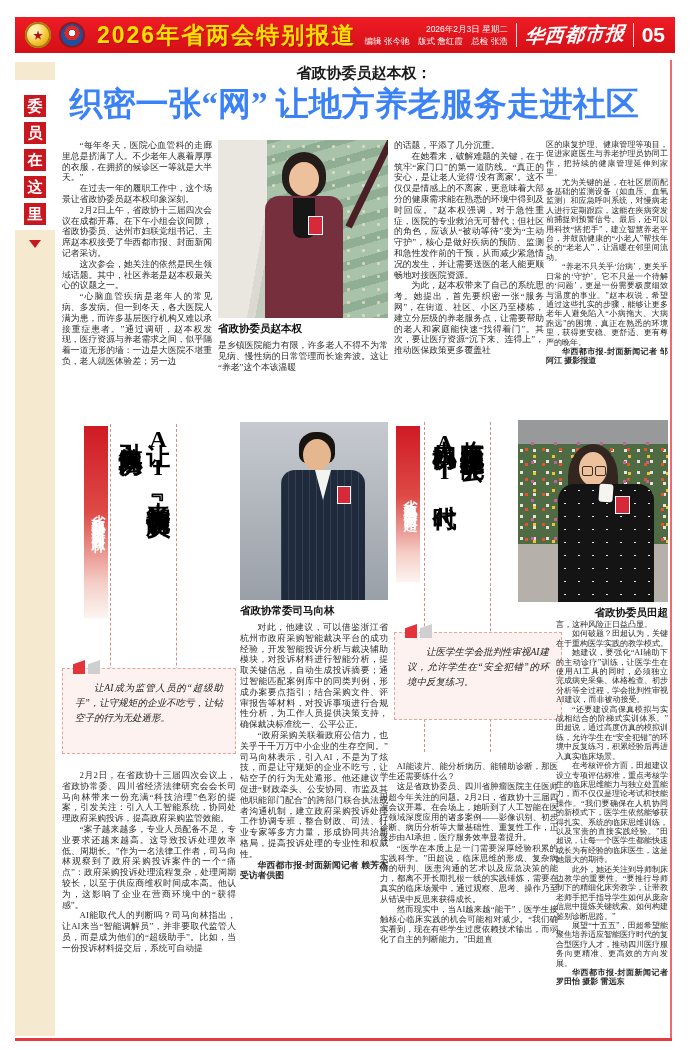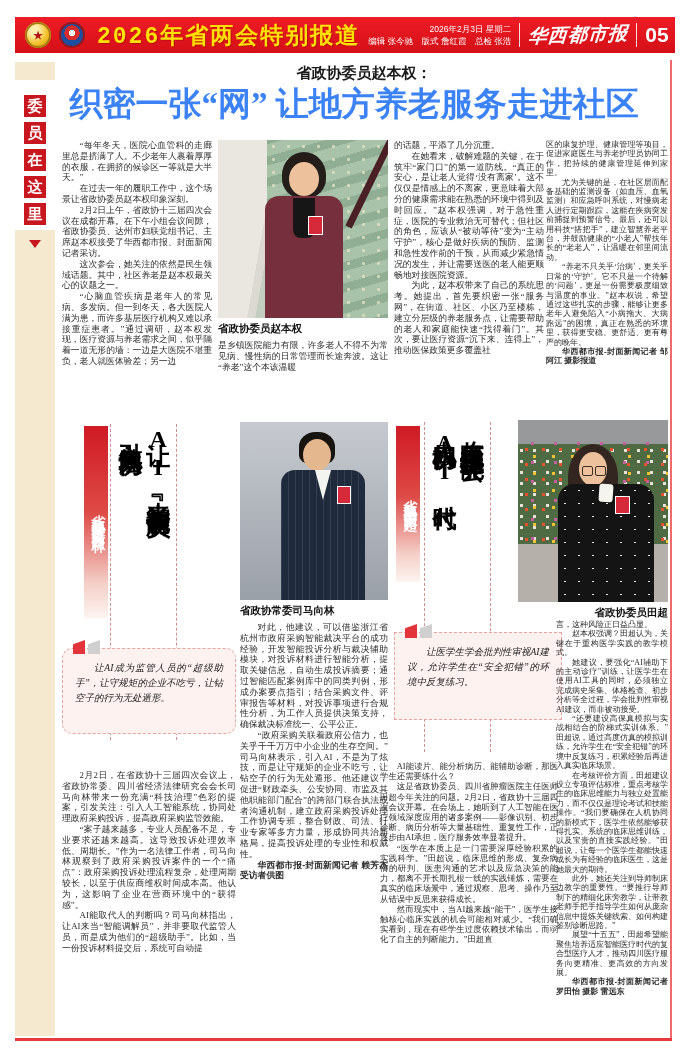--- a/index.html
+++ b/index.html
@@ -8,21 +8,21 @@
         font-family:"Liberation Serif",serif;color:#222;}
 
   
   .banner{position:absolute;left:15px;top:17px;width:660px;height:36px;
           background:linear-gradient(180deg,#ee1c25 0%,#d50f16 100%);
           display:flex;align-items:center;padding:0 10px;box-sizing:border-box;gap:8px;}
   .emblem{width:26px;height:26px;border-radius:50%;flex:0 0 auto;}
   .em1{background:radial-gradient(circle at 35% 32%,#ffefae 0 18%,#f3c02a 55%,#c28d12 100%);box-shadow:inset 0 0 0 2px #a87a10;}
   .em1::after{content:"★";display:block;text-align:center;font-size:11px;line-height:26px;color:#b31217;}
   .em2{background:radial-gradient(circle at 50% 42%,#ffffff 0 16%,#d42b2b 16% 38%,#1c4fa1 38% 72%,#d42b2b 72% 100%);box-shadow:inset 0 0 0 2px #9c1515;}
-  .banner-title{font-family:Liberation Mono, monospace;font-weight:bold;font-size:23px;
+  .banner-title{font-family:Liberation Sans, sans-serif;font-weight:bold;font-size:23px;
                 color:#ffe100;letter-spacing:2px;white-space:nowrap;margin-left:4px;
                 text-shadow:1px 1px 0 rgba(120,0,0,.35);flex:1 1 auto;}
   .banner-meta{font-family:"Liberation Sans",sans-serif;color:#fff;font-size:8.5px;
                text-align:right;line-height:12px;white-space:nowrap;}
   .b-sep{width:1px;height:24px;background:rgba(255,255,255,.85);flex:0 0 auto;}
   .masthead{font-weight:bold;font-style:italic;font-size:19px;color:#fff;white-space:nowrap;
             transform:skewX(-6deg) rotate(-2deg);letter-spacing:1px;}
   .pageno{font-family:"Liberation Sans",sans-serif;font-weight:bold;font-size:21px;color:#fff;}
 
   
@@ -213,21 +213,21 @@
 
     <div class="photo p2" style="left:240px;top:422px;width:148px;height:178px;">
       <i class="hair"></i>
         <i class="head"></i>
         <i class="torso"></i>
         <i class="p2-shirt"></i>
         <i class="badge"></i>
     </div>
     <div class="caption" style="position:absolute;left:240px;top:604px;width:148px;">省政协常委司马向林</div>
 
-    <div class="quote" style="left:62px;top:648px;width:174px;height:86px;border-radius:10px;">
+    <div class="quote" style="left:62px;top:668px;width:174px;height:86px;">
       <span class="qicon">
           <i class="q-red"></i>
           <i class="q-grey"></i>
         </span>
       <p>让AI成为监管人员的“超级助手”，让守规矩的企业不吃亏，让钻空子的行为无处遁形。</p>
     </div>
 
     <div class="col" style="left:62px;top:770px;width:174px;height:266px;">
       <p class="ind">2月2日，在省政协十三届四次会议上，省政协常委、四川省经济法律研究会会长司马向林带来一份充满“科技治理”色彩的提案，引发关注：引入人工智能系统，协同处理政府采购投诉，提高政府采购监管效能。</p>
       <p class="ind">“案子越来越多，专业人员配备不足，专业要求还越来越高。这导致投诉处理效率低、周期长。”作为一名法律工作者，司马向林观察到了政府采购投诉案件的一个“痛点”：政府采购投诉处理流程复杂，处理周期较长，以至于供应商维权时间成本高。他认为，这影响了企业在营商环境中的“获得感”。</p>
@@ -269,21 +269,21 @@
 
     <div class="col c1x" style="left:380px;top:762px;width:178px;height:274px;">
       <p class="ind">AI能读片、能分析病历、能辅助诊断，那医学生还需要练什么？</p>
       <p class="ind">这是省政协委员、四川省肿瘤医院主任医师田超今年关注的问题。2月2日，省政协十三届四次会议开幕。在会场上，她听到了人工智能在医疗领域深度应用的诸多案例——影像识别、初步诊断、病历分析等大量基础性、重复性工作，正逐步由AI承担，医疗服务效率显著提升。</p>
       <p class="ind">“医学在本质上是一门需要深厚经验积累的实践科学。”田超说，临床思维的形成、复杂病情的研判、医患沟通的艺术以及应急决策的能力，都离不开长期扎根一线的实践锤炼，需要在真实的临床场景中，通过观察、思考、操作乃至从错误中反思来获得成长。</p>
       <p class="ind">然而现实中，当AI越来越“能干”，医学生接触核心临床实践的机会可能相对减少。“我们确实看到，现在有些学生过度依赖技术输出，而弱化了自主的判断能力。”田超直</p>
     </div>
 
     <div class="col c2x" style="left:556px;top:620px;width:112px;height:416px;">
       <p class="cont">言，这种风险正日益凸显。</p>
-      <p class="ind">赵本权强调？田超认为，关键在于重构医学实践的教学模式。</p>
+      <p class="ind">如何破题？田超认为，关键在于重构医学实践的教学模式。</p>
       <p class="ind">她建议，要强化“AI辅助下的主动诊疗”训练，让医学生在使用AI工具的同时，必须独立完成病史采集、体格检查、初步分析等全过程，学会批判性审视AI建议，而非被动接受。</p>
       <p class="ind">“还要建设高保真模拟与实战相结合的阶梯式实训体系。”田超说，通过高度仿真的模拟训练，允许学生在“安全犯错”的环境中反复练习，积累经验后再进入真实临床场景。</p>
       <p class="ind">在考核评价方面，田超建议设立专项评估标准，重点考核学生的临床思维能力与独立处置能力，而不仅仅是理论考试和技能操作。“我们要确保在人机协同的新模式下，医学生依然能够获得扎实、系统的临床思维训练，以及宝贵的直接实践经验。”田超说，让每一个医学生都能快速成长为有经验的临床医生，这是她最大的期待。</p>
       <p class="ind">此外，她还关注到导师制床边教学的重要性。“要推行导师制下的精细化床旁教学，让带教老师手把手指导学生如何从庞杂信息中提炼关键线索、如何构建鉴别诊断思路。”</p>
       <p class="ind">展望“十五五”，田超希望能聚焦培养适应智能医疗时代的复合型医疗人才，推动四川医疗服务向更精准、更高效的方向发展。</p>
       <p class="byline">华西都市报-封面新闻记者 罗田怡 摄影 雷远东</p>
     </div>
   </section>
 
   <div class="vline"></div>

